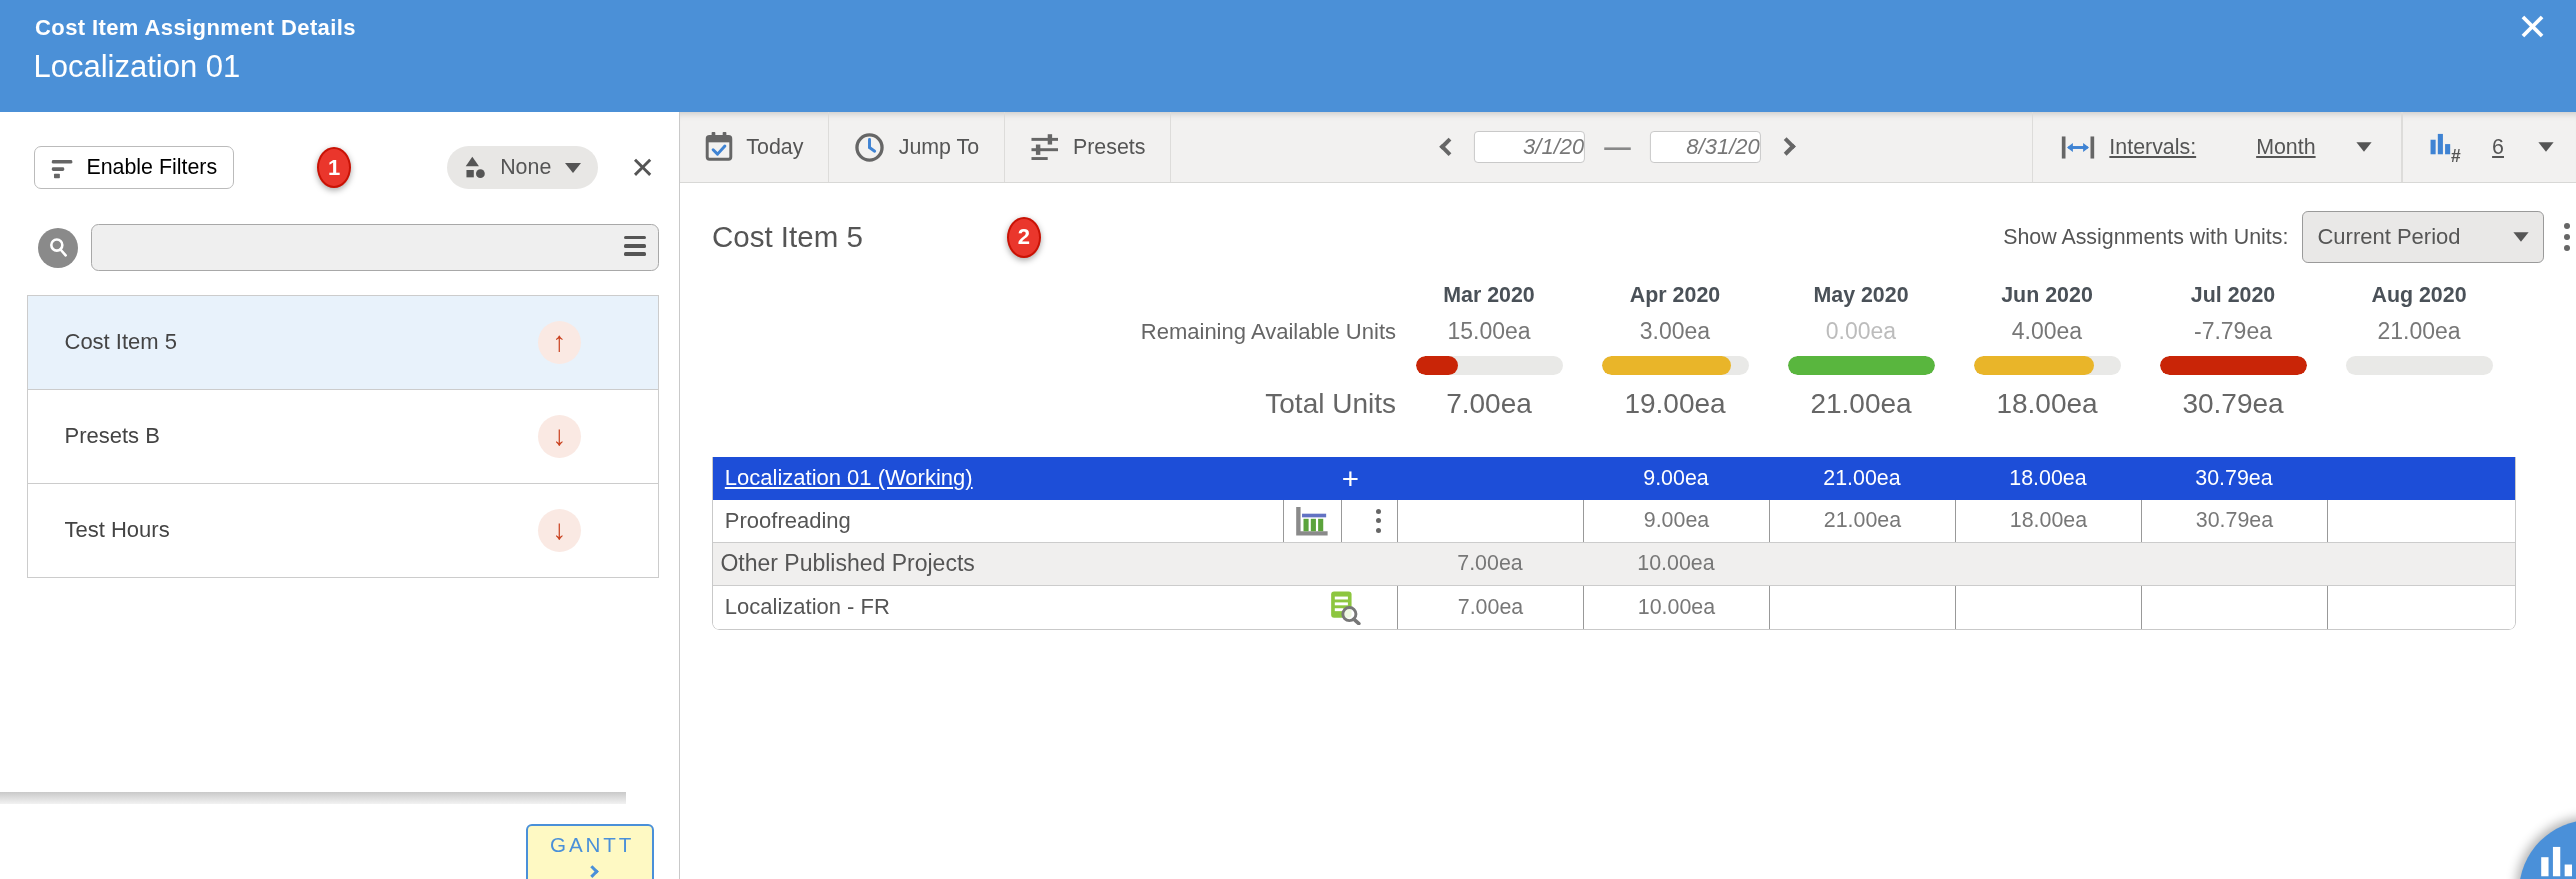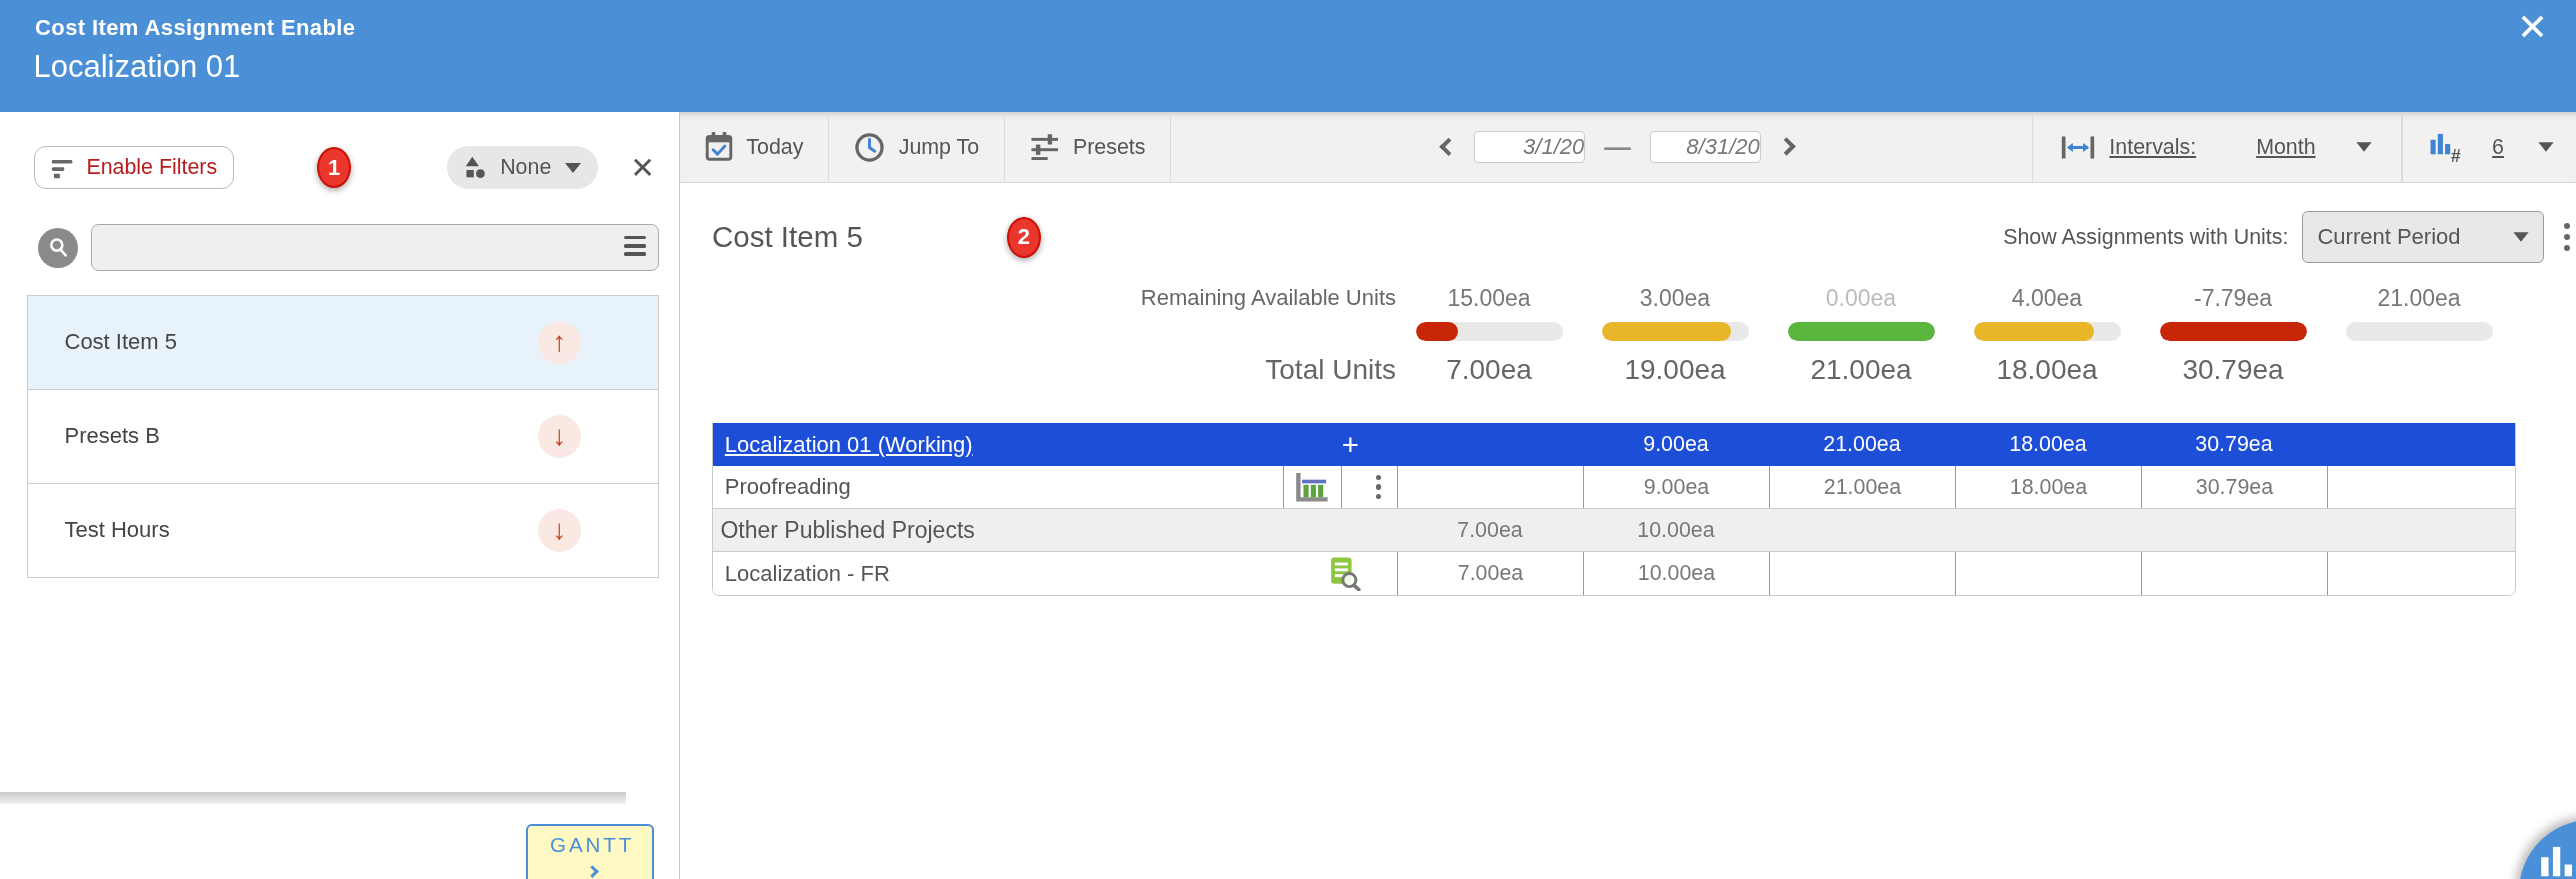--- a/index.html
+++ b/index.html
@@ -8,21 +8,21 @@
 
   
   .app-header { position:absolute; top:0; left:0; right:0; height:112px; background:#4b90d7; color:#fff; padding:14.7px 0 0 35px; }
   .app-header .hdr-title { font-size:22px; font-weight:bold; letter-spacing:0.4px; }
   .app-header .hdr-sub { font-size:31px; font-weight:400; margin-top:8.8px; margin-left:-1.5px; }
   .hdr-close { position:absolute; top:8.8px; right:28px; font-size:37px; color:#fff; cursor:pointer; font-weight:400; line-height:1; }
 
   
   .left-pane { position:absolute; top:112px; left:0; width:680px; bottom:0; background:#fff; border-right:0.7px solid #c9c9c9; }
   .filter-row { display:flex; align-items:center; margin:34px 24px 0 34px; }
-  .btn-enable-filters { display:flex; align-items:center; gap:11.8px; background:#fff; border:1.5px solid #bbb; border-radius:12px; padding:8px 16px; font-size:21.4px; color:#b91c1c; cursor:pointer; }
+  .btn-enable-filters { display:flex; align-items:center; gap:11.8px; background:#fff; border:1.5px solid #bbb; border-radius:7px; padding:8px 16px; font-size:21.4px; color:#000000; cursor:pointer; }
   .badge { min-width:34px; height:41px; padding:0 4.4px; border-radius:50%; background:#ea362c; border:2.2px solid #c91205; color:#fff; font-size:22px; font-weight:bold; display:flex; align-items:center; justify-content:center; box-shadow:0 2.2px 5.9px rgba(0,0,0,.35); }
   .badge-1 { margin-left:83px; }
   .pill-none { display:flex; align-items:center; gap:13.3px; background:#e8e7e5; border-radius:22px; height:43px; padding:0 17.7px; margin-left:auto; font-size:21.4px; color:#555; cursor:pointer; }
   .panel-close { margin-left:32px; font-size:29.5px; color:#555; cursor:pointer; line-height:1; }
   .tri { width:0; height:0; border-left:8px solid transparent; border-right:8px solid transparent; border-top:10.3px solid #555; }
 
   .search-row { display:flex; align-items:center; margin:35px 20px 0 38px; }
   .search-circle { width:40px; height:40px; border-radius:50%; background:#8a8a8a; display:flex; align-items:center; justify-content:center; flex:none; cursor:pointer; }
   .search-box { position:relative; flex:1; margin-left:13.3px; }
   .search-box input { width:100%; height:47px; background:#efefef; border:1.5px solid #a8a8a8; border-radius:7.4px; font-size:21.4px; padding:0 52px 0 14.7px; color:#444; font-family:"Liberation Sans", sans-serif; }
@@ -109,21 +109,21 @@
   
   .fab { position:absolute; width:144px; height:144px; border-radius:50%; background:#4a90d9; right:-87px; bottom:-85px; box-shadow:-2.9px -2.9px 10.3px rgba(0,0,0,.3); }
   .fab svg { position:absolute; left:16px; top:23.6px; }
 
   svg { display:block; }
 </style>
 </head>
 <body>
 
 <div class="app-header">
-  <div class="hdr-title">Cost Item Assignment Enable</div>
+  <div class="hdr-title">Cost Item Assignment Details</div>
   <div class="hdr-sub">Localization 01</div>
   <div class="hdr-close">✕</div>
 </div>
 
 <div class="left-pane">
 
   <div class="filter-row">
     <button class="btn-enable-filters">
       <span>
         <svg width="23.6" height="22" viewBox="0 0 32 30">
@@ -279,20 +279,29 @@
         </div>
         <div class="kebab">
             <i></i>
             <i></i>
             <i></i>
           </div>
       </div>
     </div>
 
     <div class="summary">
+      <div class="s-row">
+        <div></div>
+        <div class="col-head">Mar 2020</div>
+        <div class="col-head">Apr 2020</div>
+        <div class="col-head">May 2020</div>
+        <div class="col-head">Jun 2020</div>
+        <div class="col-head">Jul 2020</div>
+        <div class="col-head">Aug 2020</div>
+      </div>
       <div class="s-row remaining-row">
         <div class="lab">Remaining Available Units</div>
         <div class="rem-val">15.00ea</div>
         <div class="rem-val">3.00ea</div>
         <div class="rem-val muted">0.00ea</div>
         <div class="rem-val">4.00ea</div>
         <div class="rem-val">-7.79ea</div>
         <div class="rem-val">21.00ea</div>
       </div>
       <div class="s-row bars-row">

